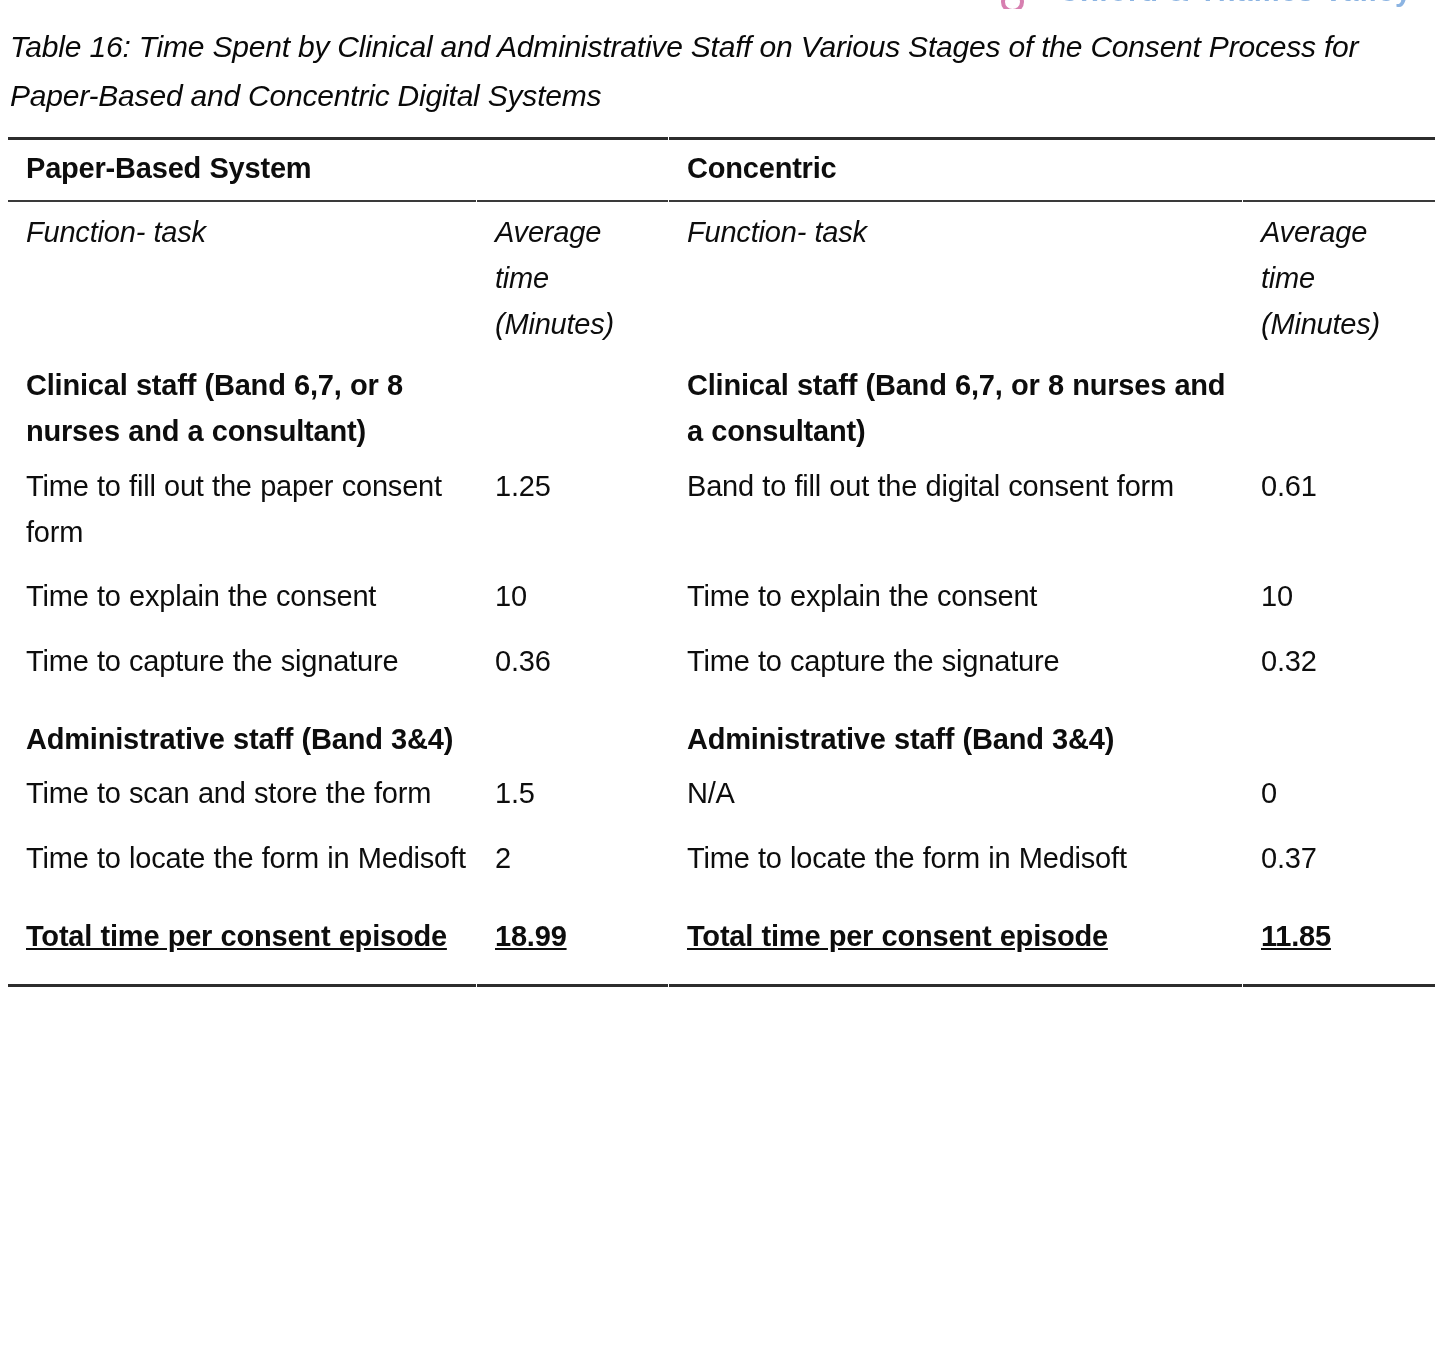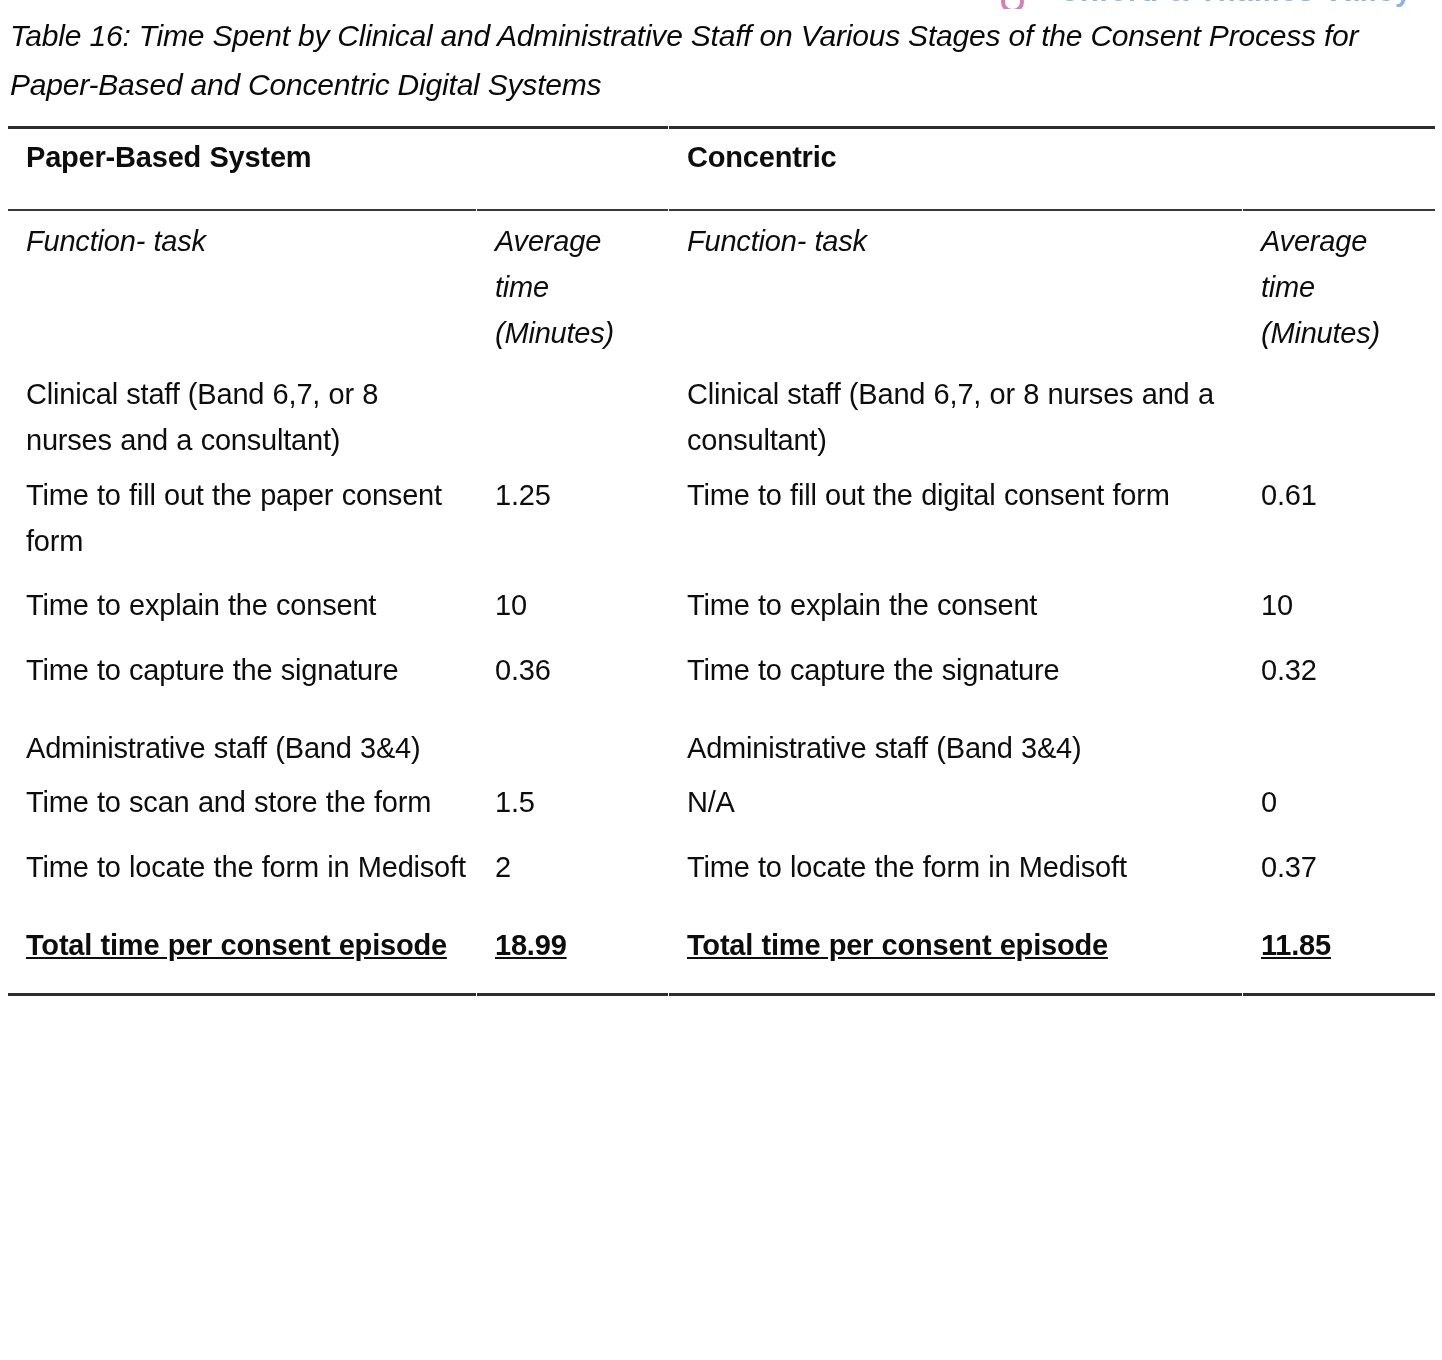--- a/index.html
+++ b/index.html
@@ -16,21 +16,21 @@
     position:absolute;left:1001px;top:-9px;width:15px;height:14px;
     border:4px solid #d77fb0;border-radius:50%;
   }
   .cutoff-text{
     position:absolute;left:1058px;top:-25px;
     font-size:29px;font-weight:700;letter-spacing:1px;color:#8cb4e2;
     white-space:nowrap;
   }
 
   .title{
-    margin:12px 0 0 10px;
+    margin:23px 0 0 10px;
     max-width:1360px;
     font-style:italic;
     font-size:30px;
     line-height:1.62;
     letter-spacing:-0.2px;
     color:#090909;
   }
 
   table.consent{
     margin:17px 0 0 7px;
@@ -50,32 +50,32 @@
     font-size:29px;
     line-height:1.6;
     letter-spacing:-0.2px;
     word-spacing:0.5px;
   }
 
   tr.grouphead td{
     border-top:3px solid #2d2d2d;
     font-weight:700;
     padding-top:5px;
-    padding-bottom:28px;
+    padding-bottom:8px;
     margin-top:48px;
   }
   tr.colhead td{
     border-top:2px solid #3a3a3a;
     font-style:italic;
     padding-top:7px;
     padding-bottom:0;
     margin-top:35px;
   }
   tr.section td{
-    font-weight:400;
+    font-weight:700;
     padding-top:14px;
     padding-bottom:8px;
   }
   tr.total td{
     font-weight:700;
     padding-top:14px;
     padding-bottom:24px;
     border-bottom:3px solid #2d2d2d;
     text-decoration:underline;
   }
@@ -111,21 +111,21 @@
 
   <tr class="section">
     <td>Clinical staff (Band 6,7, or 8 nurses and a consultant)</td>
     <td></td>
     <td>Clinical staff (Band 6,7, or 8 nurses and a consultant)</td>
     <td></td>
   </tr>
       <tr class="data">
     <td>Time to fill out the paper consent form</td>
     <td>1.25</td>
-    <td>Time to fill out the digital consent form</td>
+    <td>Band to fill out the digital consent form</td>
     <td>0.61</td>
   </tr>
       <tr class="data">
     <td>Time to explain the consent</td>
     <td>10</td>
     <td>Time to explain the consent</td>
     <td>10</td>
   </tr>
       <tr class="data">
     <td>Time to capture the signature</td>

